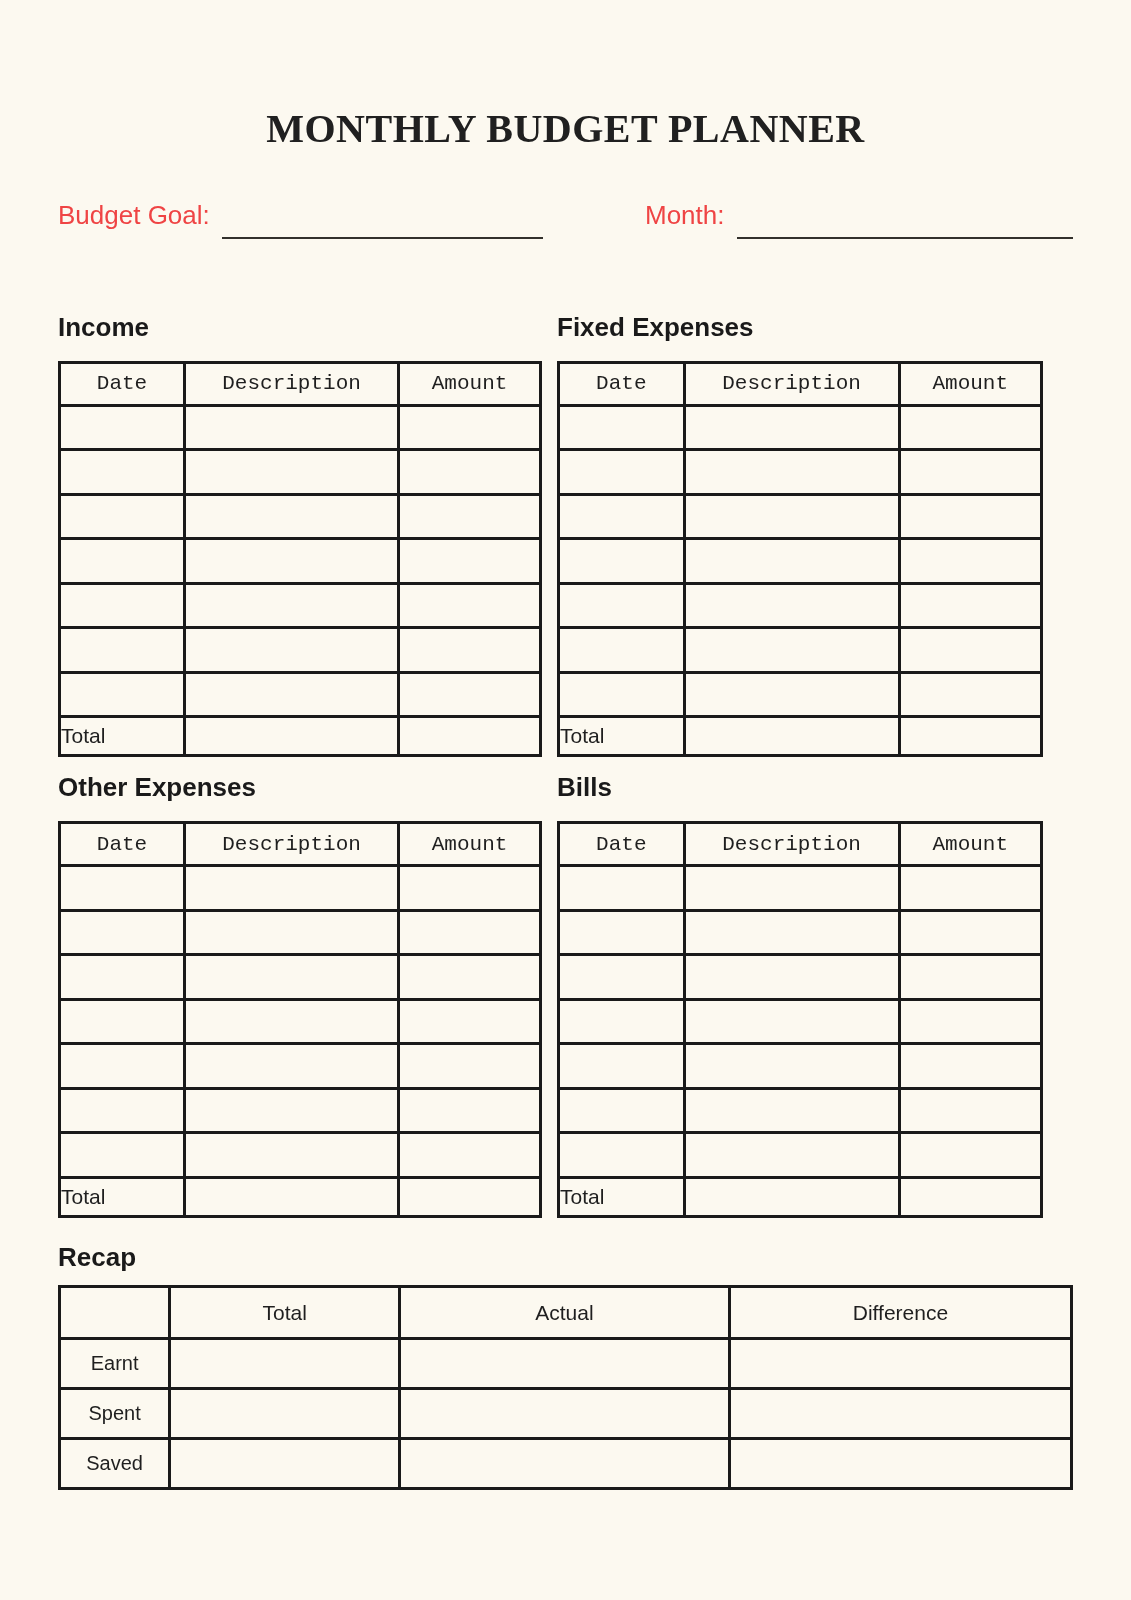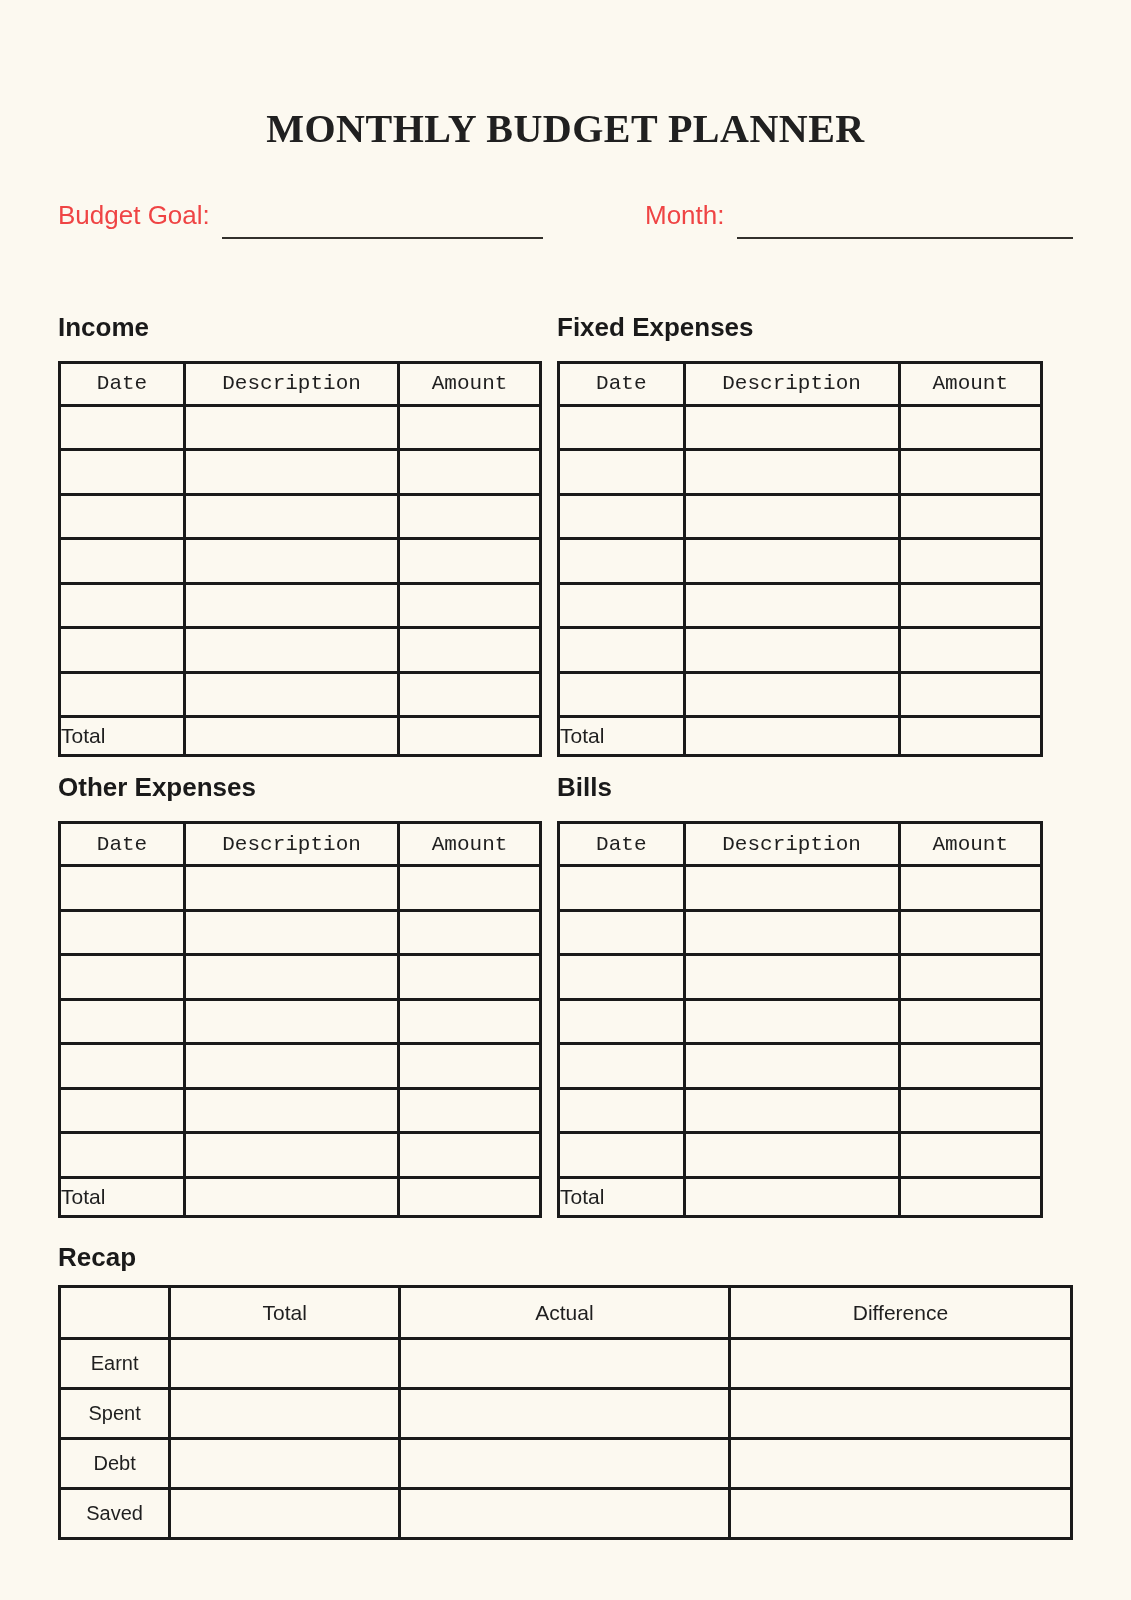--- a/index.html
+++ b/index.html
@@ -352,26 +352,20 @@
             <td></td>
             <td></td>
           </tr>
           <tr>
             <th>Spent</th>
             <td></td>
             <td></td>
             <td></td>
           </tr>
           <tr>
-            <th>Debt</th>
-            <td></td>
-            <td></td>
-            <td></td>
-          </tr>
-          <tr>
             <th>Saved</th>
             <td></td>
             <td></td>
             <td></td>
           </tr>
         </tbody>
       </table>
   </section>
 
 </div>

